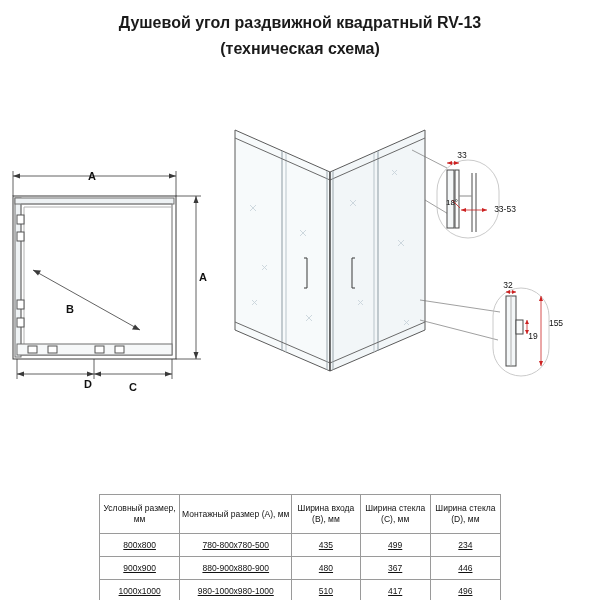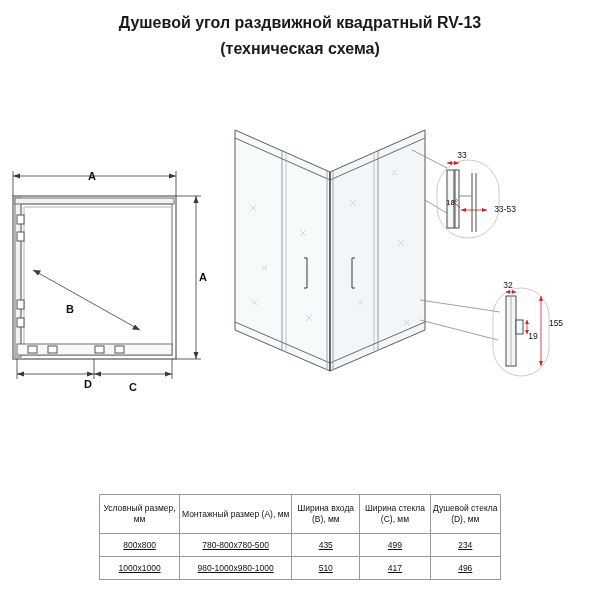--- a/index.html
+++ b/index.html
@@ -253,32 +253,39 @@
     </g>
   </svg>
 
   <table class="spec">
     <thead>
       <tr>
         <th class="col0">Условный размер, мм</th>
         <th class="col1">Монтажный размер (A), мм</th>
         <th class="col2">Ширина входа (B), мм</th>
         <th class="col3">Ширина стекла (C), мм</th>
-        <th class="col4">Душевой стекла (D), мм</th>
+        <th class="col4">Ширина стекла (D), мм</th>
       </tr>
     </thead>
     <tbody>
       <tr>
         <td>800х800</td>
         <td>780-800х780-500</td>
         <td>435</td>
         <td>499</td>
         <td>234</td>
       </tr>
       <tr>
+        <td>900х900</td>
+        <td>880-900х880-900</td>
+        <td>480</td>
+        <td>367</td>
+        <td>446</td>
+      </tr>
+      <tr>
         <td>1000х1000</td>
         <td>980-1000х980-1000</td>
         <td>510</td>
         <td>417</td>
         <td>496</td>
       </tr>
     </tbody>
   </table>
 
 </div>

